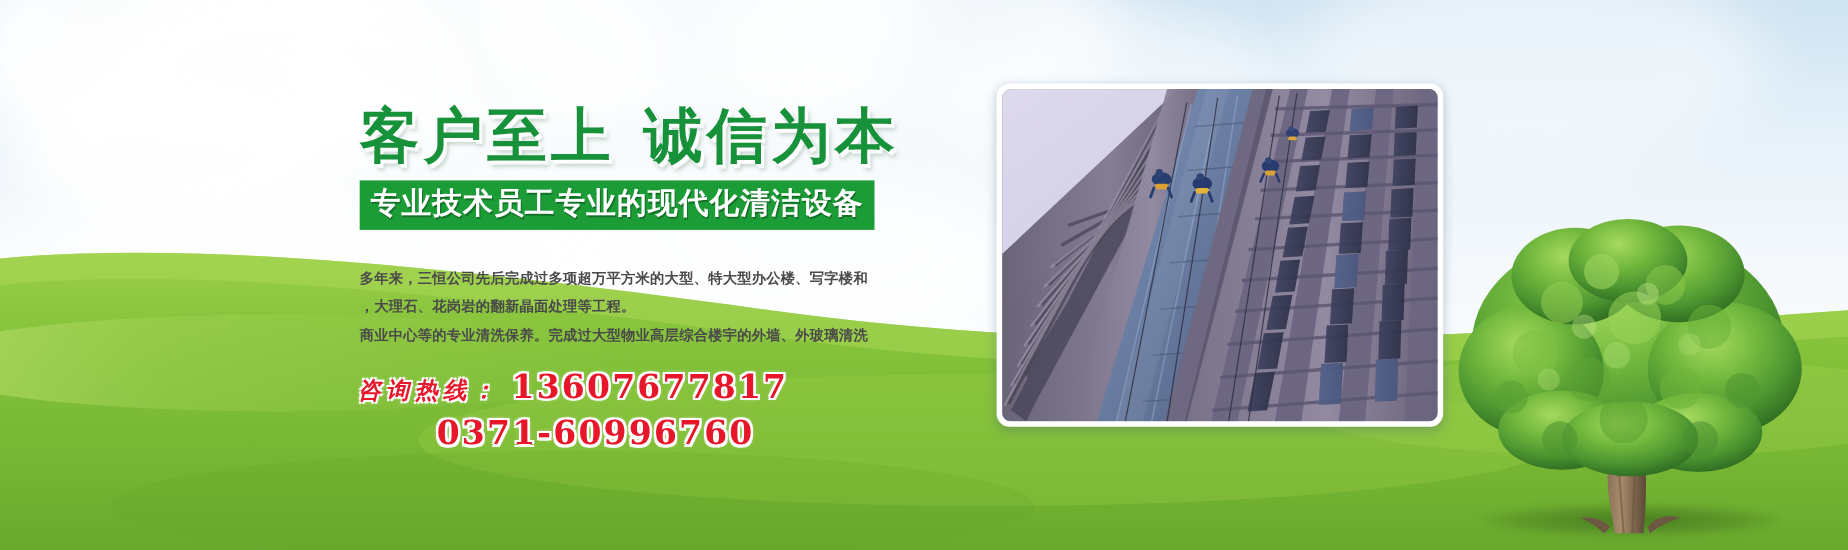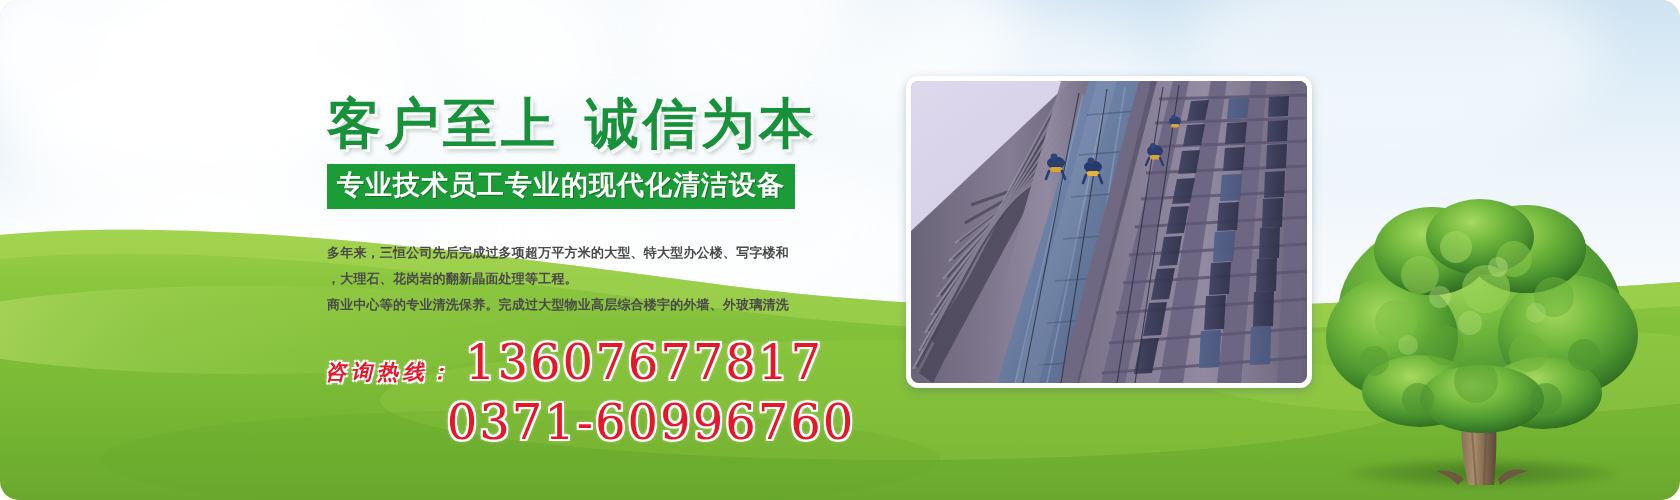--- a/index.html
+++ b/index.html
@@ -11,21 +11,20 @@
   body {
     font-family: "Liberation Sans", "DejaVu Sans", sans-serif;
   }
 
   .banner {
     position: relative;
     width: 1680px;
     height: 500px;
     overflow: hidden;
     background: #fde047;
-    border-radius: 19px;
   }
 
   
   .sky {
     position: absolute;
     inset: 0;
     background:
       linear-gradient(180deg,
         #cfe3f2 0%,
         #dcecf7 14%,
@@ -171,36 +170,35 @@
     font-size: 21px;
     letter-spacing: 5px;
     color: #e8162a;
     text-shadow:
       -1.6px -1.6px 0 #fff,  1.6px -1.6px 0 #fff,
       -1.6px  1.6px 0 #fff,  1.6px  1.6px 0 #fff,
        0 0 4px #fff;
   }
   .hotline-num {
     font-family: "DejaVu Serif", "Liberation Serif", serif;
-    font-weight: 400;
-    font-size: 48px;
+    font-weight: 700;
+    font-size: 30px;
     letter-spacing: 2px;
     color: #e8162a;
     margin-left: 10px;
     text-shadow:
       -2px -2px 0 #fff,  2px -2px 0 #fff,
       -2px  2px 0 #fff,  2px  2px 0 #fff,
       -2px  0   0 #fff,  2px  0   0 #fff,
        0   -2px 0 #fff,  0    2px 0 #fff,
        0 0 5px #fff;
   }
   .hotline-num2 {
     display: block;
     margin: 12px 0 0 72px;
-    text-align: center;
   }
 
   
   .photo-frame {
     position: absolute;
     left: 906px;
     top: 76px;
     width: 406px;
     height: 312px;
     border-radius: 12px;

